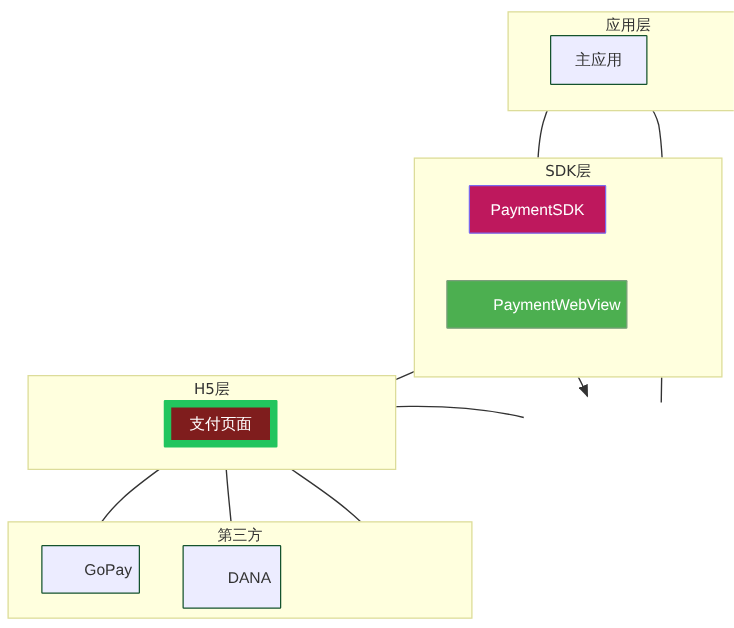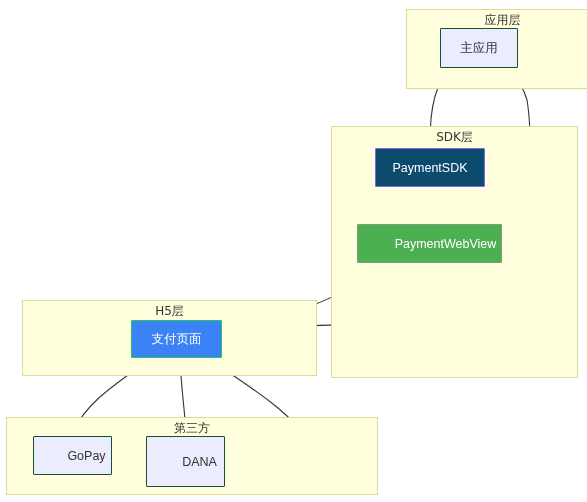--- a/index.html
+++ b/index.html
@@ -58,33 +58,33 @@
     border-radius: 1px;
     z-index: 3;
     white-space: nowrap;
   }
   .node-default {
     background: #ececff;
     border: 1px solid #14532d;
     color: #333333;
   }
   .node-blue {
-    background: #0c4a6e;
+    background: #be185d;
     border: 1px solid #7b68ee;
     color: #ffffff;
   }
   .node-green {
     background: #4caf50;
     border: 1px solid #7b9e7b;
     color: #ffffff;
     padding-left: 32px;
   }
   .node-purple {
-    background: #3b82f6;
-    border: 1px solid #22c55e;
+    background: #7f1d1d;
+    border: 6px solid #22c55e;
     color: #ffffff;
   }
   .node-cn {
     font-family: "DejaVu Sans", "Liberation Sans", sans-serif;
   }
 </style>
 </head>
 <body>
 
 <div id="diagram-root">
@@ -112,21 +112,21 @@
 
     <path d="M 180,358 C 181,385 184,405 186,431" fill="none" stroke="#333333" stroke-width="1.1" marker-end="url(#arrowhead)"></path>
 
     <path d="M 209,358 C 240,382 272,398 302,431" fill="none" stroke="#333333" stroke-width="1.1" marker-end="url(#arrowhead)"></path>
   </svg>
 
   <div class="cluster" style="left:381px; top:9px; width:193px; height:80px;margin-left:25px;">
     <div class="cluster-label node-cn">应用层</div>
   </div>
 
-  <div class="cluster" style="left:331px; top:126px; width:247px; height:252px;">
+  <div class="cluster" style="left:331px; top:126px; width:247px; height:176px;">
     <div class="cluster-label node-cn">SDK层</div>
   </div>
 
   <div class="cluster" style="left:22px; top:300px; width:295px; height:76px;">
     <div class="cluster-label node-cn">H5层</div>
   </div>
 
   <div class="cluster" style="left:6px; top:417px; width:372px; height:78px;">
     <div class="cluster-label node-cn">第三方</div>
   </div>

